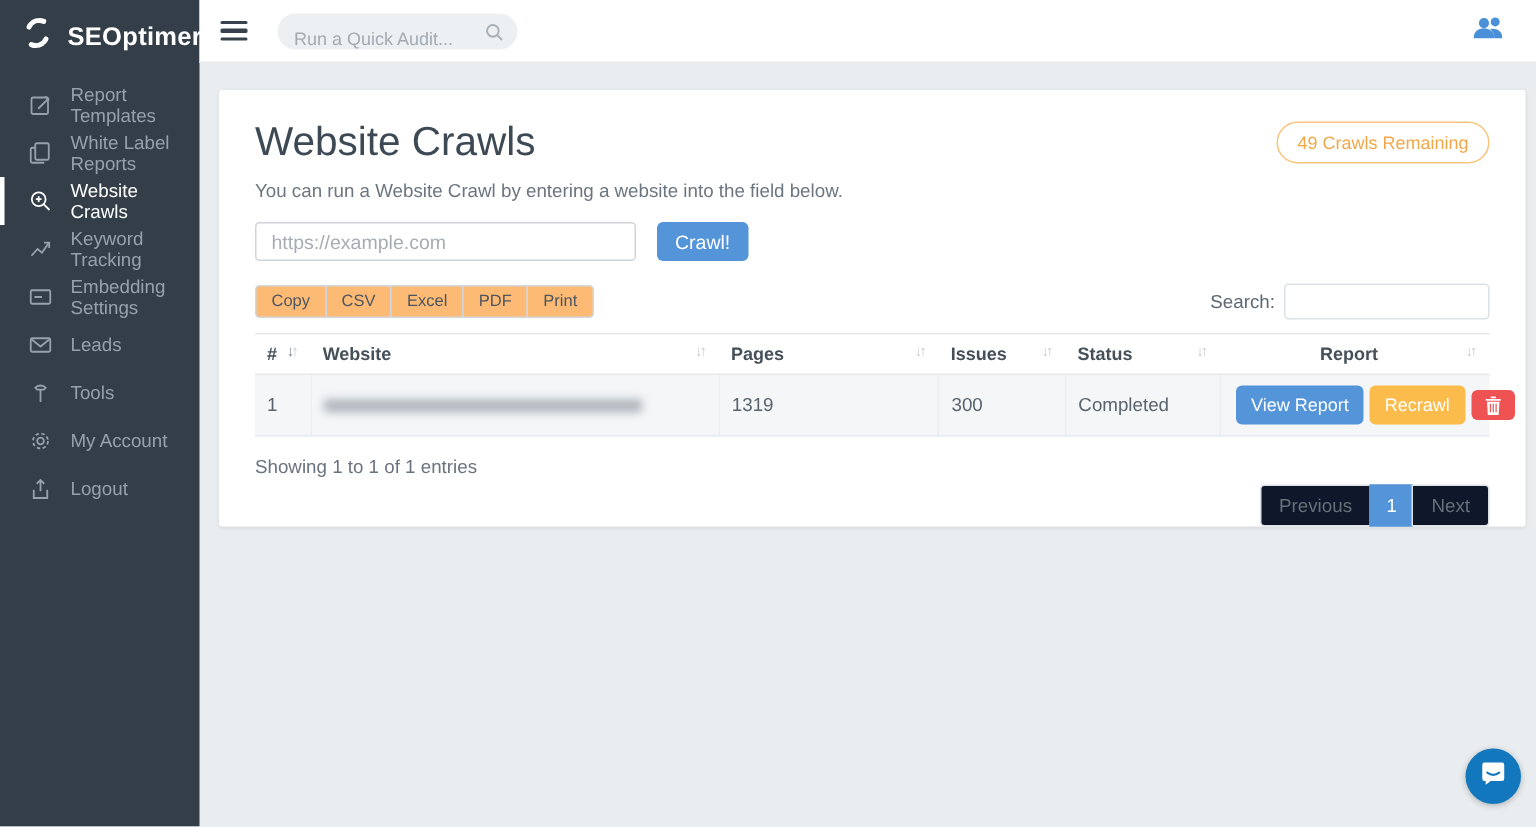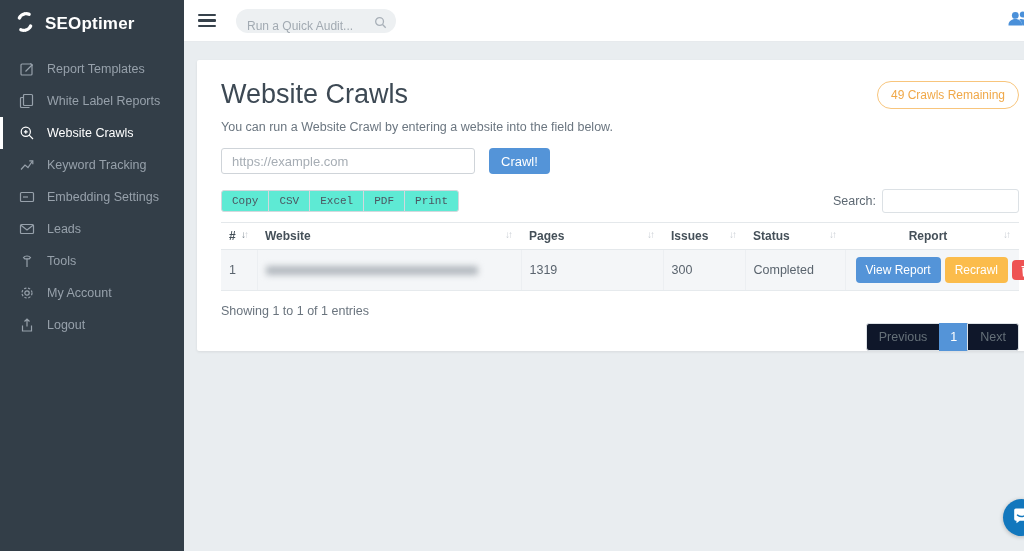--- a/index.html
+++ b/index.html
@@ -1,20 +1,20 @@
 <!DOCTYPE html>
 <html><head>
 <meta charset="utf-8">
 <style>
   * { box-sizing: border-box; margin: 0; padding: 0; }
   html,body { width:1024px; height:551px; overflow:hidden; }
   body { font-family:"Liberation Sans", sans-serif; display:flex; background:#e9edf0; }
 
   
-  .sidebar { width:184px; flex-shrink:0; background:#333e48; height:551px; }
+  .sidebar { width:133px; flex-shrink:0; background:#333e48; height:551px; }
   .logo { display:flex; align-items:center; gap:8px; padding:10px 10px 8px 13px; color:#fff; }
   .logo-text { font-size:17px; font-weight:bold; letter-spacing:.2px; }
   .nav { padding-top:7px; }
   .nav-item { display:flex; align-items:center; gap:12px; height:32px; padding-left:16px;
               border-left:3px solid transparent; color:#97a1ab; font-size:12.5px; cursor:pointer; }
   .nav-item .nico { width:16px; height:16px; flex-shrink:0; }
   .nav-item .nico svg { width:16px; height:16px; display:block; }
   .nav-item.active { color:#ffffff; border-left-color:#ffffff; }
 
   
@@ -42,22 +42,22 @@
 
   .crawl-form { display:flex; margin-top:14px; }
   .url-input { width:254px; height:26px; border:1px solid #cfd4d9; border-radius:3px;
                padding:0 10px; font-size:13px; color:#444; font-family:"Liberation Sans", sans-serif; outline:none; }
   .url-input::placeholder { color:#a6adb4; }
   .crawl-btn { margin-left:14px; background:#5494d8; color:#fff; border:none; border-radius:4px;
                padding:0 12px; font-size:13px; height:26px; cursor:pointer; }
 
   .toolbar { display:flex; align-items:center; margin-top:15px; }
   .export-group { display:flex; }
-  .export-btn { background:#5eead4; border:1px solid #d3d8dd; color:#4c5661; font-size:11px;
-                padding:4px 10px; margin-left:-1px; cursor:pointer; font-family:Liberation Mono, monospace; }
+  .export-btn { background:#fdba74; border:1px solid #d3d8dd; color:#4c5661; font-size:11px;
+                padding:4px 10px; margin-left:-1px; cursor:pointer; font-family:Liberation Sans, sans-serif; }
   .export-btn:first-child { margin-left:0; border-radius:3px 0 0 3px; }
   .export-btn:last-child { border-radius:0 3px 3px 0; }
   .table-search { margin-left:auto; display:flex; align-items:center; gap:6px;
                   font-size:12.5px; color:#5d6872; }
   .table-search input { width:137px; height:24px; border:1px solid #dce1e5; border-radius:3px;
                         padding:0 8px; font-size:12px; outline:none; font-family:"Liberation Sans", sans-serif; }
 
   table.crawls { width:100%; border-collapse:collapse; margin-top:9px; table-layout:fixed; }
   .crawls th { text-align:left; font-size:12px; font-weight:bold; color:#455059;
                padding:6px 8px; border-top:1px solid #e4e8eb; border-bottom:1px solid #e4e8eb; cursor:pointer; }

